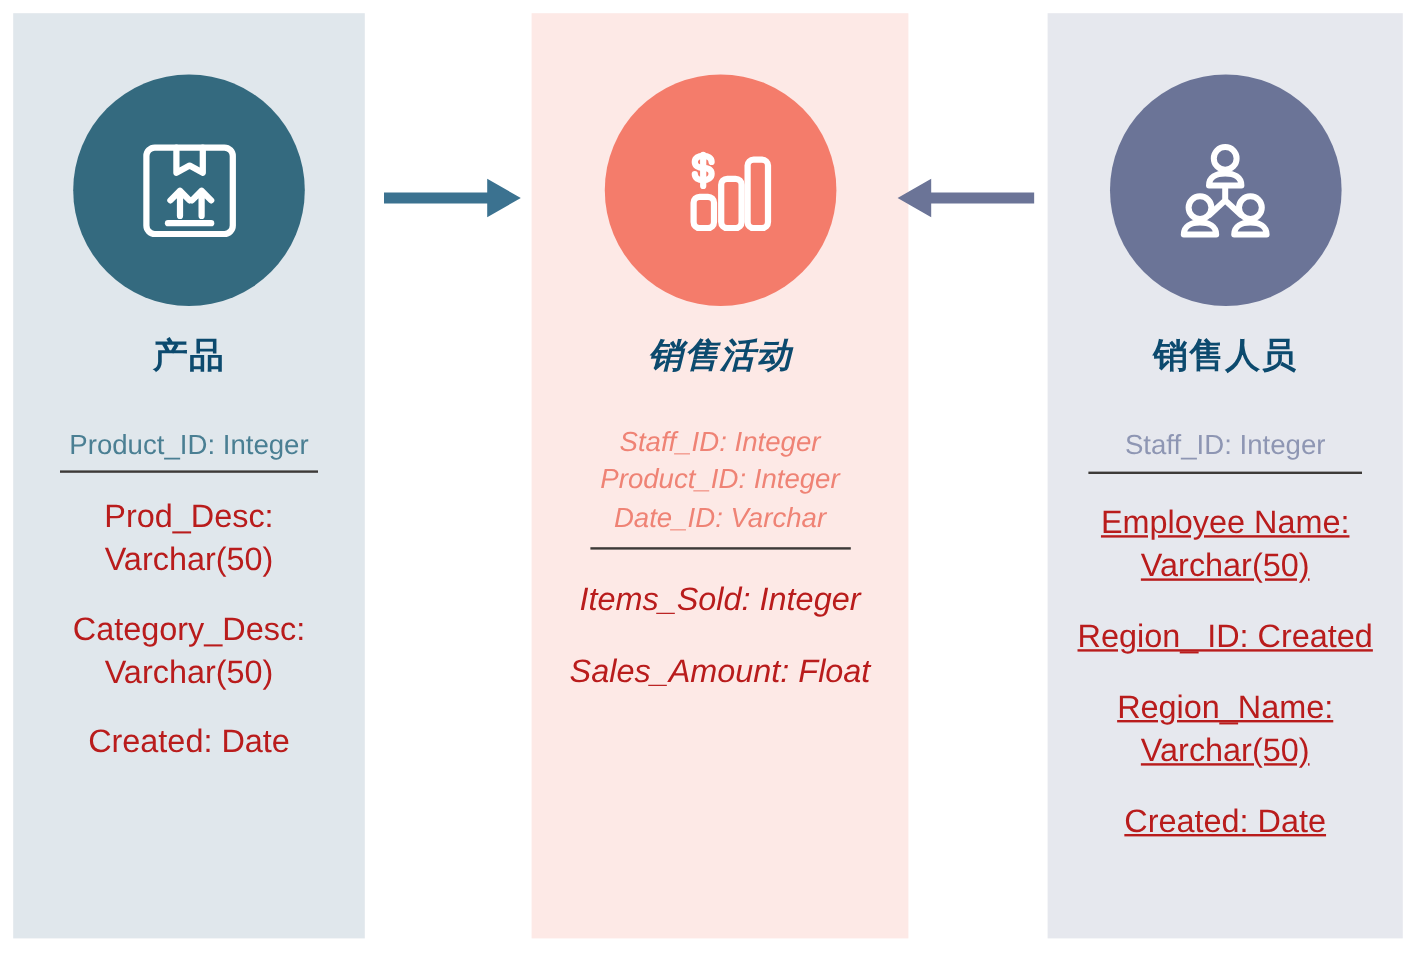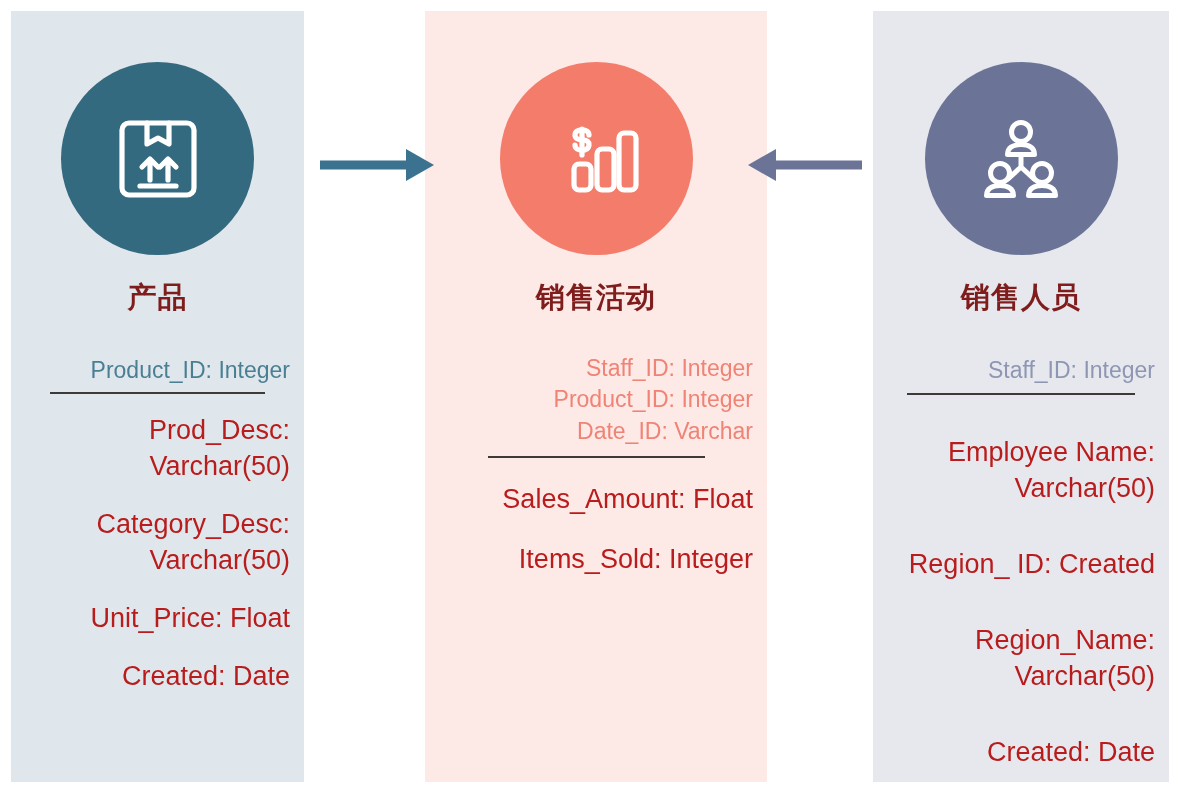--- a/index.html
+++ b/index.html
@@ -26,21 +26,21 @@
   .panel {
     position: absolute;
     top: 11px;
     height: 771px;
     box-sizing: border-box;
     display: flex;
     flex-direction: column;
     align-items: center;
   }
   .panel-left   { left: 11px;  width: 293px; background: #e0e7ec; }
-  .panel-center { left: 425px; width: 342px; background: #fde9e6; }
+  .panel-center { left: 443px; width: 314px; background: #fde9e6; font-style: italic; }
   .panel-right  { left: 873px; width: 296px; background: #e6e8ee; }
 
   
   .icon-circle {
     width: 193px;
     height: 193px;
     border-radius: 50%;
     margin-top: 51px;
     display: flex;
     align-items: center;
@@ -50,35 +50,35 @@
   .circle-teal   { background: #346a7f; }
   .circle-coral  { background: #f47c6b; }
   .circle-slate  { background: #6b7497; }
 
   .icon-circle svg { display: block; }
 
   
   .panel-title {
     font-size: 29px;
     font-weight: bold;
-    color: #7f1d1d;
+    color: #0c4a6e;
     letter-spacing: 1px;
     text-align: center;
     margin-top: 25px;
     line-height: 1.2;
     flex: none;
   }
   .panel-title.center-title { margin-top: 25px; }
 
   
   .fields {
     width: 100%;
     box-sizing: border-box;
     padding: 0 14px;
-    text-align: right;
+    text-align: center;
     flex: none;
   }
 
   .key-block { margin-top: 40px; }
   .key-block.center-key { margin-top: 38px; }
 
   .key-field {
     font-size: 23px;
     line-height: 1.37;
     font-weight: 400;
@@ -99,21 +99,21 @@
   .attr-list { margin-top: 8px; }
 
   .attr-field {
     font-size: 27px;
     color: #b91c1c;
     line-height: 1.33;
     margin-top: 22px;
   }
   .attr-field.first { margin-top: 19px; }
   .attr-field.center-attr { margin-top: 24px; }
-  .attr-field.right-attr { margin-top: 40px; }
+  .attr-field.right-attr { margin-top: 23px; text-decoration: underline; }
 
   
   .arrow {
     position: absolute;
     top: 142px;
   }
   .arrow-lr { left: 320px; }
   .arrow-rl { left: 747px; }
 </style>
 </head>
@@ -144,21 +144,20 @@
         <div class="key-underline ul-left"></div>
       </div>
 
       <div class="attr-list">
         <div class="attr-field first">
           Prod_Desc:<br>Varchar(50)
         </div>
         <div class="attr-field">
           Category_Desc:<br>Varchar(50)
         </div>
-        <div class="attr-field">Unit_Price: Float</div>
         <div class="attr-field">Created: Date</div>
       </div>
 
     </div>
   </div>
 
   <div class="panel panel-center">
 
     <div class="icon-circle circle-coral">
       <span>
@@ -178,22 +177,22 @@
     <div class="fields">
 
       <div class="key-block center-key">
         <div class="key-field key-coral">Staff_ID: Integer</div>
         <div class="key-field key-coral">Product_ID: Integer</div>
         <div class="key-field key-coral">Date_ID: Varchar</div>
         <div class="key-underline ul-center"></div>
       </div>
 
       <div class="attr-list">
+        <div class="attr-field center-attr first">Items_Sold: Integer</div>
         <div class="attr-field center-attr">Sales_Amount: Float</div>
-        <div class="attr-field center-attr first">Items_Sold: Integer</div>
       </div>
 
     </div>
   </div>
 
   <div class="panel panel-right">
 
     <div class="icon-circle circle-slate">
       <span>
         <svg width="96" height="96" viewBox="0 0 96 96" fill="none" stroke="#ffffff" stroke-width="5" stroke-linecap="round" stroke-linejoin="round">

